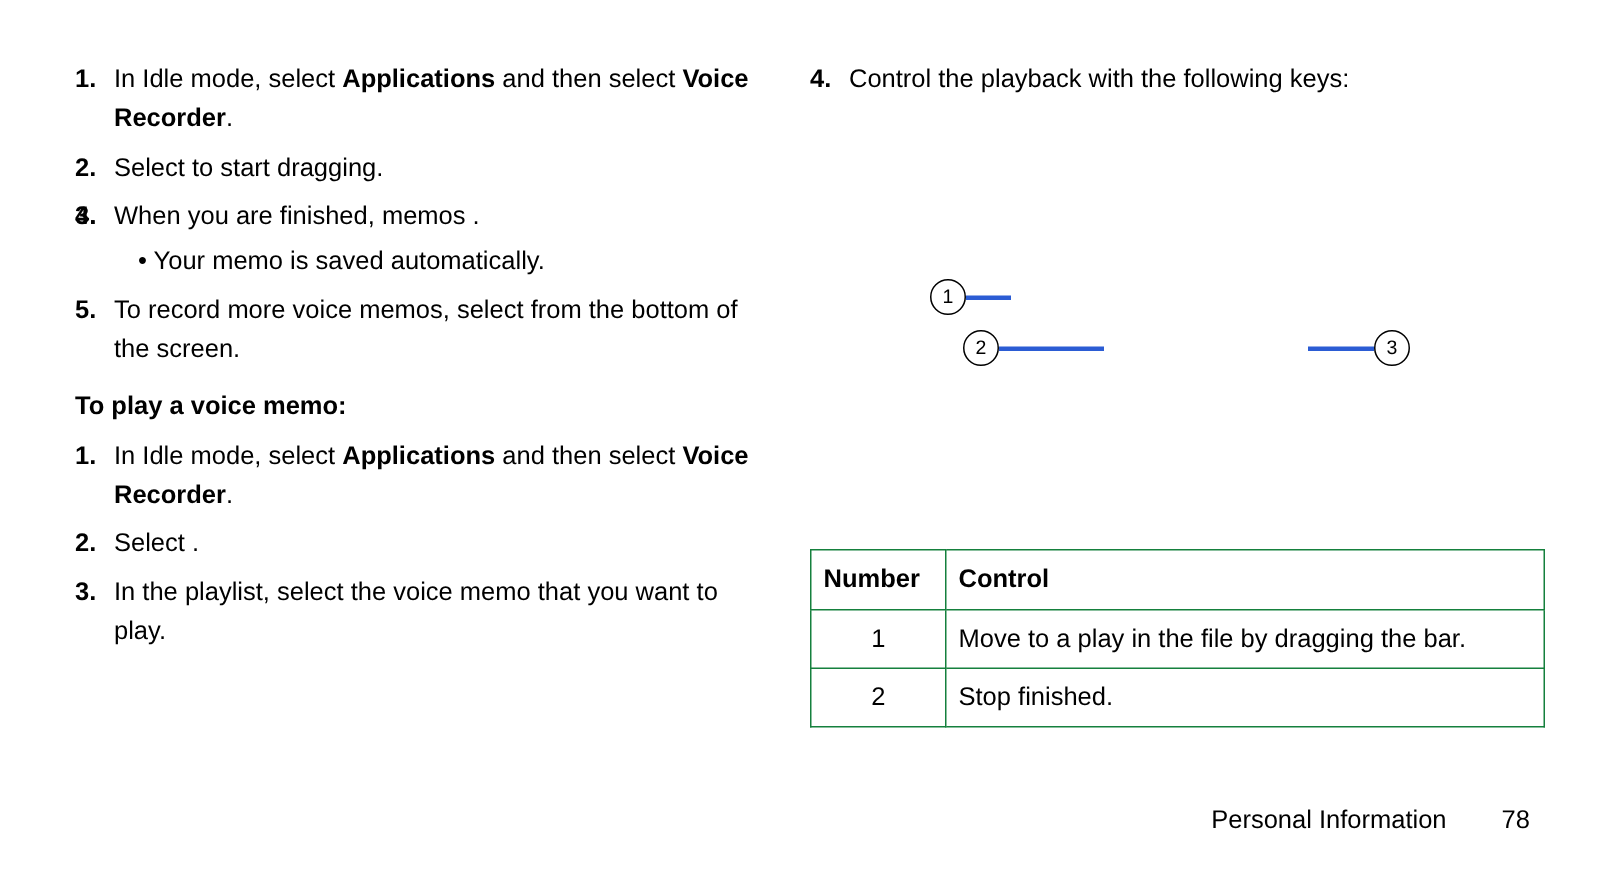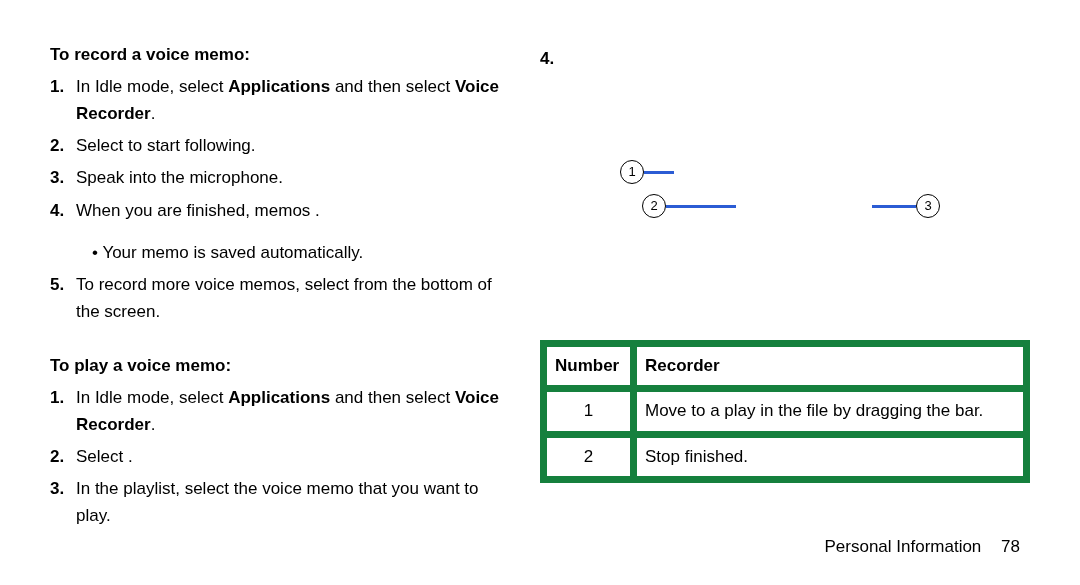--- a/index.html
+++ b/index.html
@@ -4,67 +4,65 @@
   <style>
     * { box-sizing: border-box; margin: 0; padding: 0; }
     html, body { width: 1080px; height: 585px; background: #fff; font-family: Arial, Helvetica, sans-serif; color: #000; }
     body { position: relative; padding: 40px 50px 20px 50px; }
     .container { display: flex; gap: 30px; height: 100%; }
     .col { flex: 1 1 50%; font-size: 17px; line-height: 1.55; }
     .col-left { padding-right: 0; }
     .col-right { padding-left: 0; position: relative; }
 
     .heading { font-weight: bold; margin-bottom: 6px; margin-top: 2px; }
-    .heading.mid { margin-top: 28px; }
+    .heading.mid { margin-top: 12px; }
 
     ol.steps { list-style: none; margin-left: 22px; }
     ol.steps li { margin-bottom: 6px; position: relative; padding-left: 4px; }
     ol.steps li .num { position: absolute; left: -22px; font-weight: bold; }
     .bold { font-weight: bold; }
-    ul.bullet { list-style: none; margin-left: 12px; margin-top: 16px; }
+    ul.bullet { list-style: none; margin-left: 12px; margin-top: 4px; }
     ul.bullet li::before { content: "• "; }
 
     .diagram { position: relative; width: 320px; height: 160px; margin: 120px auto 20px 80px; }
     .call { position: absolute; width: 24px; height: 24px; border: 1.5px solid #000; border-radius: 50%; background: #fff; text-align: center; font-size: 13px; line-height: 21px; }
     .lead { position: absolute; height: 2.5px; background: #2b5cd4; }
     .diagram .c1 { left: 0; top: 0; }
     .diagram .l1 { left: 24px; top: 11px; width: 30px; }
     .diagram .c2 { left: 22px; top: 34px; }
     .diagram .l2 { left: 46px; top: 45px; width: 70px; }
     .diagram .c3 { right: 0; top: 34px; }
     .diagram .l3 { right: 24px; top: 45px; width: 44px; }
 
     table.funcs { border-collapse: collapse; width: 490px; margin-top: 8px; }
-    table.funcs th, table.funcs td { border: 7px solid #15803d; padding: 6px 8px; text-align: left; font-size: 17px; }
+    table.funcs th, table.funcs td { border: 1px solid #15803d; padding: 6px 8px; text-align: left; font-size: 17px; }
     table.funcs th { font-weight: bold; }
     table.funcs td.num { text-align: center; width: 90px; }
 
     .footer { position: absolute; bottom: 28px; right: 60px; font-size: 17px; }
-    .footer .pg { margin-left: 15px; }
+    .footer .pg { margin-left: 32px; }
   </style>
 </head>
 <body>
 
 <div class="container">
   <div class="col col-left">
 
-    <div class="heading">To record a voice memo:</div>
 
     <ol class="steps">
       <li>
         <span class="num">1.</span>
         <span>In Idle mode, select </span><span class="bold">Applications</span><span> and then select </span><span class="bold">Voice Recorder</span><span>.</span>
       </li>
       <li>
         <span class="num">2.</span>
-        <span>Select </span><span>      </span><span> to start following.</span>
+        <span>Select </span><span>      </span><span> to start dragging.</span>
       </li>
       <li>
         <span class="num">3.</span>
-        <span>Speak into the microphone.</span>
       </li>
       <li>
         <span class="num">4.</span>
         <span>When you are finished, memos </span><span>    </span><span>.</span>
         <ul class="bullet">
           <li>Your memo is saved automatically.</li>
         </ul>
       </li>
       <li>
         <span class="num">5.</span>
@@ -87,37 +85,38 @@
         <span class="num">3.</span>
         <span>In the playlist, select the voice memo that you want to play.</span>
       </li>
     </ol>
   </div>
 
   <div class="col col-right">
     <ol class="steps">
       <li>
         <span class="num">4.</span>
+        <span>Control the playback with the following keys:</span>
       </li>
     </ol>
 
     <div class="diagram">
       <div class="call c1">1</div>
       <div class="lead l1"></div>
       <div class="call c2">2</div>
       <div class="lead l2"></div>
       <div class="call c3">3</div>
       <div class="lead l3"></div>
     </div>
 
     <table class="funcs">
       <tbody>
           <tr>
         <th>Number</th>
-        <th>Recorder</th>
+        <th>Control</th>
       </tr>
       <tr>
         <td class="num">1</td>
         <td>Move to a play in the file by dragging the bar.</td>
       </tr>
       <tr>
         <td class="num">2</td>
         <td>Stop finished.</td>
       </tr>
     </tbody>

